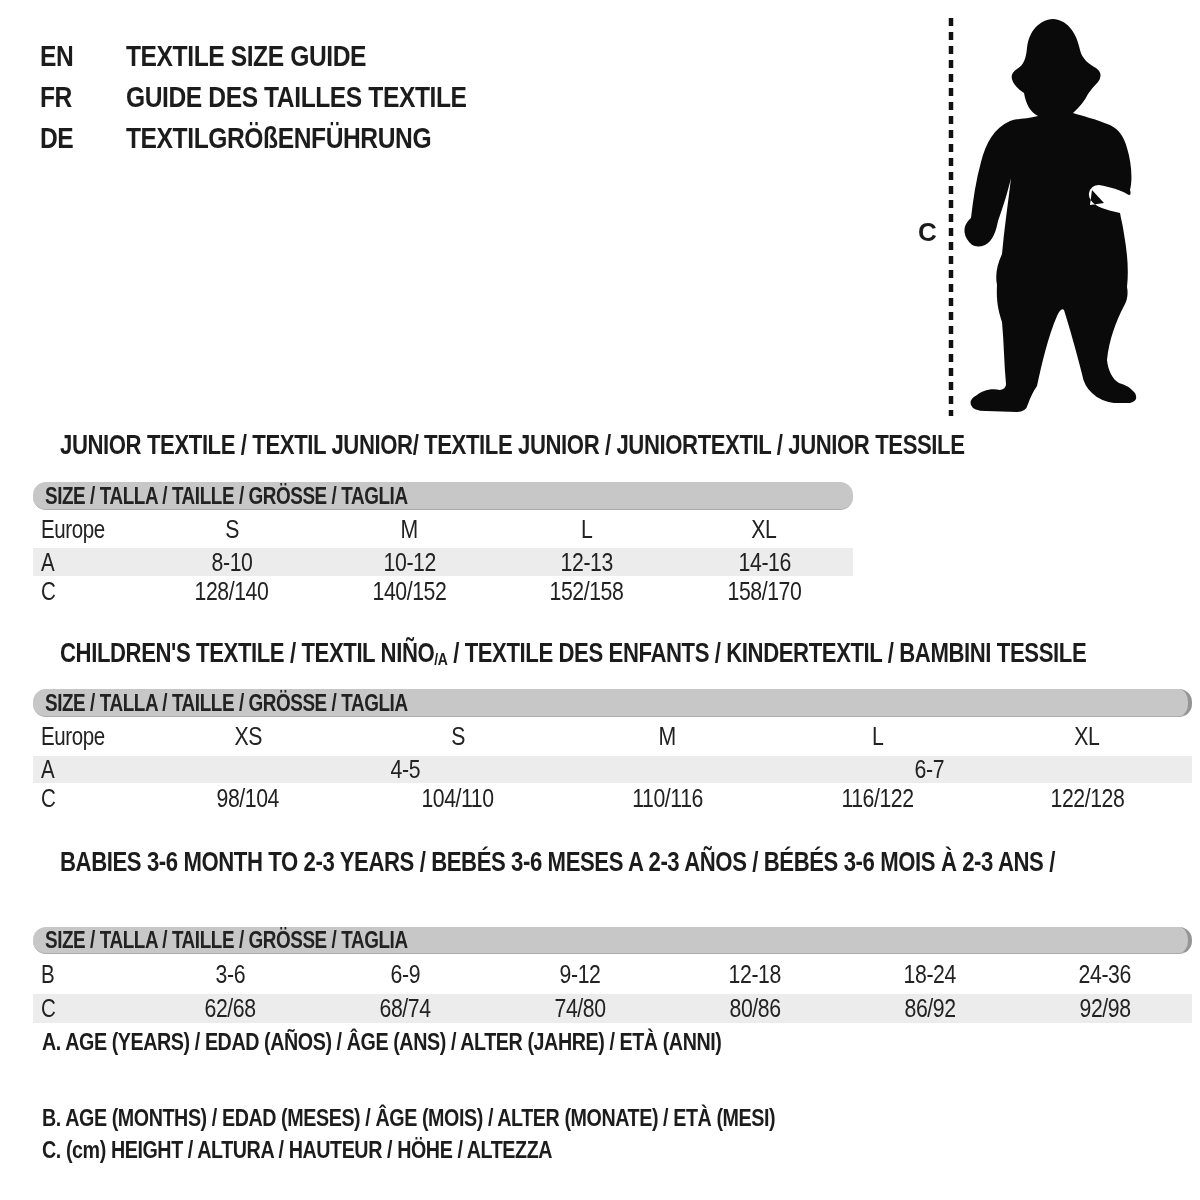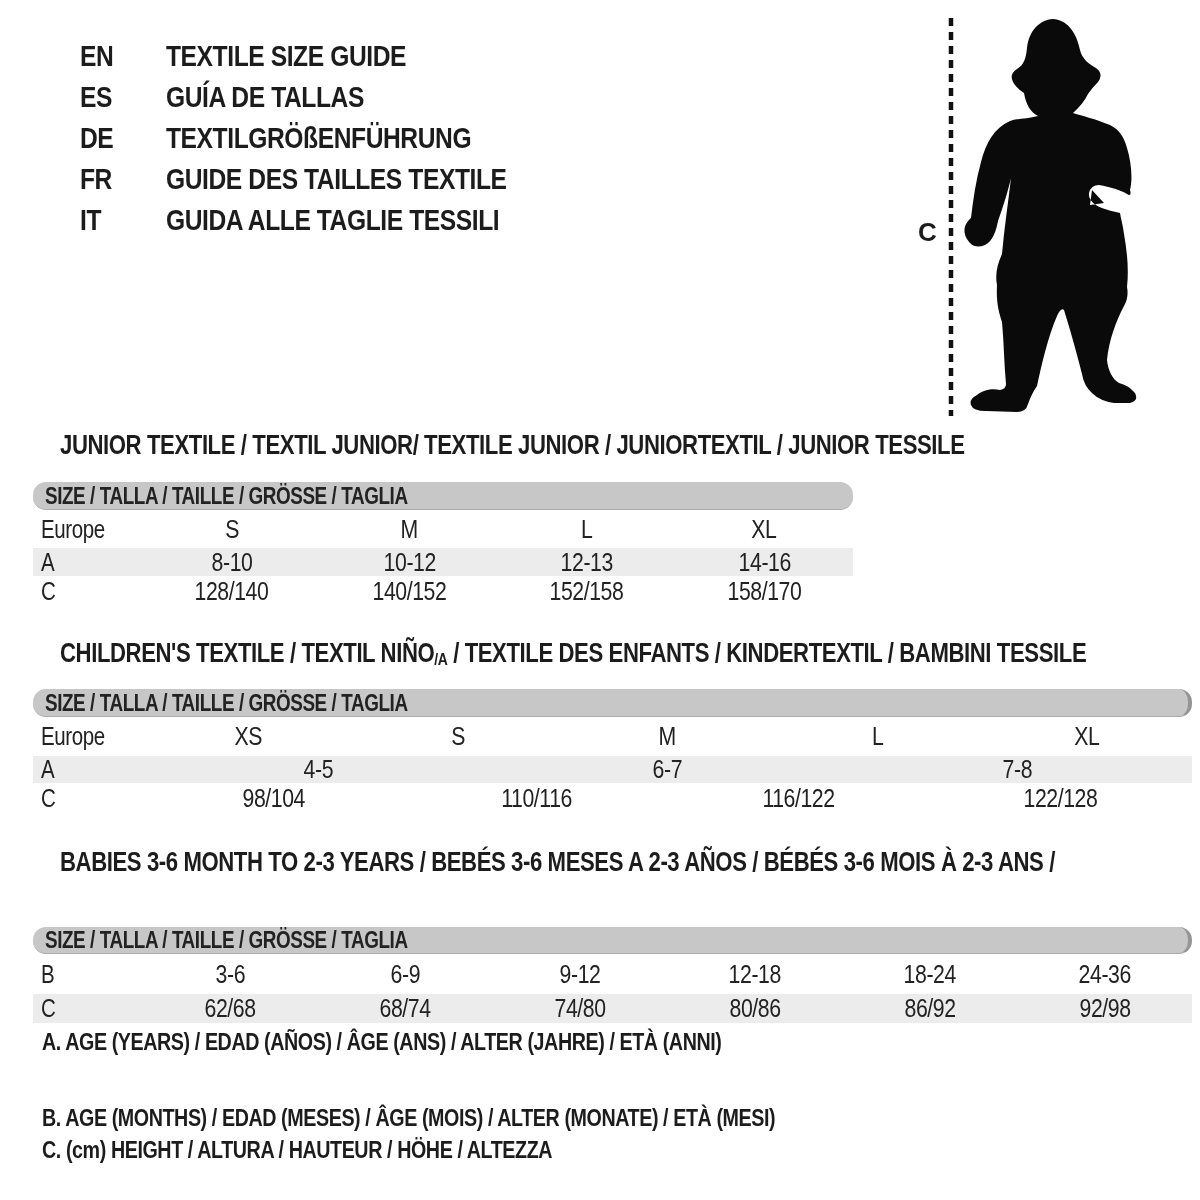--- a/index.html
+++ b/index.html
@@ -2,21 +2,21 @@
 <html><head>
 <meta charset="utf-8">
 <style>
   html,body{margin:0;padding:0;background:#fff;}
   #canvas{position:relative;width:1200px;height:1200px;background:#ffffff;overflow:hidden;
           font-family:"Liberation Sans", sans-serif;color:#1c1c1c;}
   .cond{display:inline-block;transform:scaleX(0.82);transform-origin:0 50%;letter-spacing:-0.5px;white-space:nowrap;}
   .cond-c{display:inline-block;transform:scaleX(0.85);transform-origin:50% 50%;letter-spacing:-0.5px;white-space:nowrap;}
 
   
-  #lang-list{position:absolute;left:40px;top:35px;margin-left:40px;}
+  #lang-list{position:absolute;left:40px;top:35px;}
   .lang-row{height:41px;line-height:41px;font-size:30px;font-weight:700;}
   .lang-code{display:inline-block;width:78px;vertical-align:top;}
 
   
   #measure-label{position:absolute;left:918px;top:217px;font-size:26px;font-weight:700;}
   #figure-svg{position:absolute;left:940px;top:12px;}
 
   
   .heading{position:absolute;left:60px;font-size:27px;font-weight:700;line-height:27px;white-space:nowrap;}
   #heading-junior{top:432px;}
@@ -49,34 +49,26 @@
 <body>
 
 <div id="canvas">
 
   <div id="lang-list">
     <div class="lang-row">
       <span class="lang-code"><span class="cond">EN</span></span>
       <span class="cond">TEXTILE SIZE GUIDE</span>
     </div>
     <div class="lang-row">
-      <span class="lang-code"><span class="cond">ES</span></span>
-      <span class="cond">GUÍA DE TALLAS</span>
+      <span class="lang-code"><span class="cond">FR</span></span>
+      <span class="cond">GUIDE DES TAILLES TEXTILE</span>
     </div>
     <div class="lang-row">
       <span class="lang-code"><span class="cond">DE</span></span>
       <span class="cond">TEXTILGRÖßENFÜHRUNG</span>
-    </div>
-    <div class="lang-row">
-      <span class="lang-code"><span class="cond">FR</span></span>
-      <span class="cond">GUIDE DES TAILLES TEXTILE</span>
-    </div>
-    <div class="lang-row">
-      <span class="lang-code"><span class="cond">IT</span></span>
-      <span class="cond">GUIDA ALLE TAGLIE TESSILI</span>
     </div>
   </div>
 
   <div id="measure-label">C</div>
   <svg id="figure-svg" width="205" height="408" viewBox="0 0 205 408" aria-hidden="true">
     <line x1="11" y1="6" x2="11" y2="404" stroke="#111" stroke-width="4.5" stroke-dasharray="8 6"></line>
     <path fill="#0a0a0a" fill-rule="evenodd" d="
       M113,7
       C 99,8 89,19 87,36
       C 86,46 84,53 77,57
@@ -173,25 +165,25 @@
       <div class="cell data"><span class="cond-c">XS</span></div>
       <div class="cell data"><span class="cond-c">S</span></div>
       <div class="cell data"><span class="cond-c">M</span></div>
       <div class="cell data"><span class="cond-c">L</span></div>
       <div class="cell data"><span class="cond-c">XL</span></div>
     </div>
     <div class="trow row-h27 stripe">
       <div class="cell label"><span class="cond">A</span></div>
       <div class="cell data"><span class="cond-c">4-5</span></div>
       <div class="cell data"><span class="cond-c">6-7</span></div>
-      <div class="cell data"><span class="cond-c">7-8</span></div>
     </div>
     <div class="trow row-h30">
       <div class="cell label"><span class="cond">C</span></div>
       <div class="cell data"><span class="cond-c">98/104</span></div>
+      <div class="cell data"><span class="cond-c">104/110</span></div>
       <div class="cell data"><span class="cond-c">110/116</span></div>
       <div class="cell data"><span class="cond-c">116/122</span></div>
       <div class="cell data"><span class="cond-c">122/128</span></div>
     </div>
   </div>
 
   <div class="heading" id="heading-babies-1">
     <span class="cond">BABIES 3-6 MONTH TO 2-3 YEARS / BEBÉS 3-6 MESES A 2-3 AÑOS / BÉBÉS 3-6 MOIS À 2-3 ANS /</span>
   </div>
   <div class="size-table" id="table-babies">

